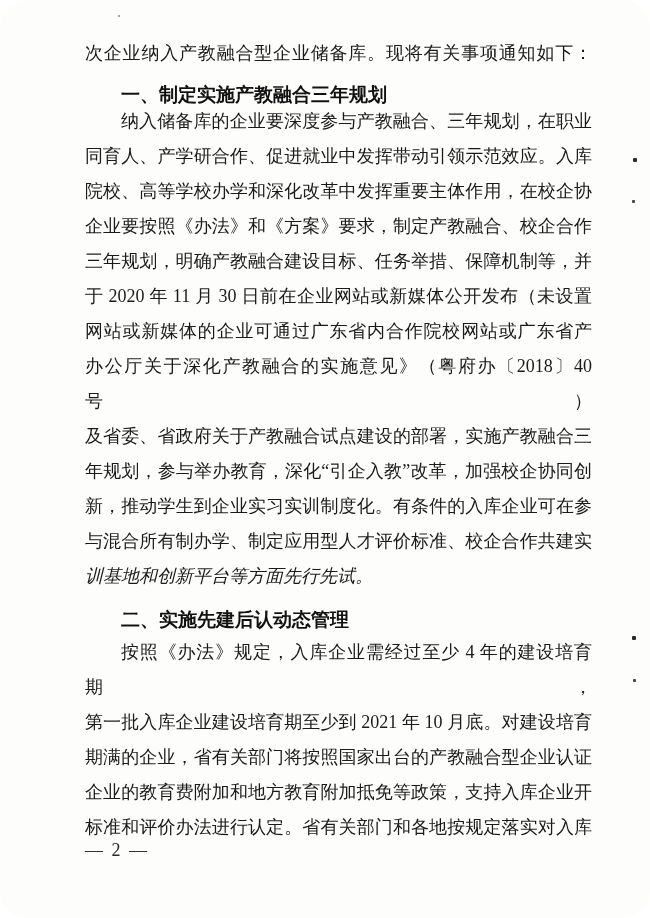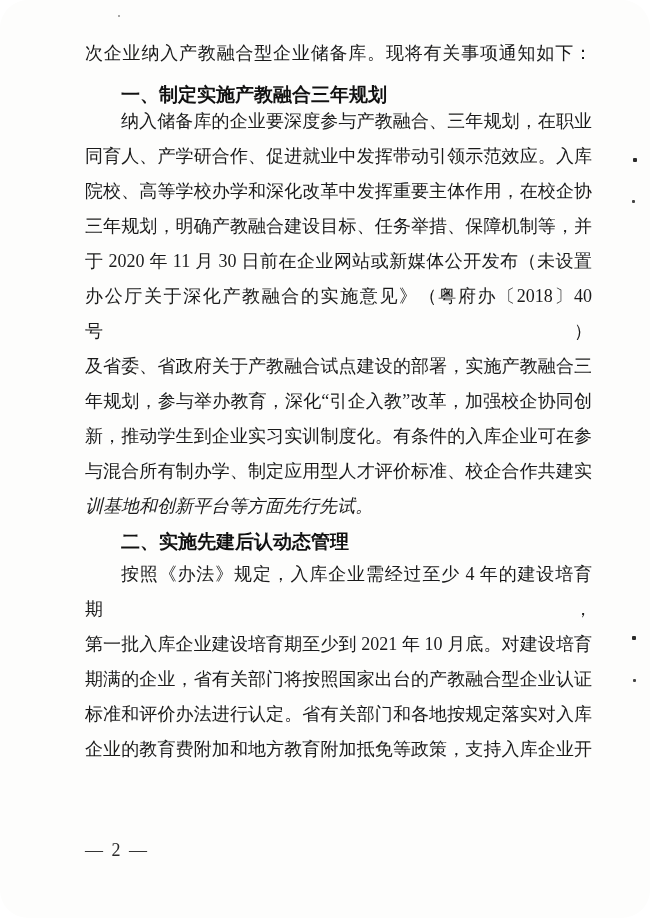--- a/index.html
+++ b/index.html
@@ -46,21 +46,21 @@
     color: #111111;
     padding-left: 36px;
     text-align: left;
     text-align-last: left;
   }
   .line.heading.h1 {
     margin-top: 6px;
     margin-bottom: -8px;
   }
   .line.heading.h2 {
-    margin-top: 0;
+    margin-top: 8px;
     margin-bottom: -2px;
   }
   .page-footer {
     position: absolute;
     left: 85px;
     top: 833px;
     font-size: 18px;
     line-height: 35px;
     color: #2a2a2a;
     letter-spacing: 2px;
@@ -80,34 +80,36 @@
 <body>
 
 <div class="page">
 
   <div class="text-column">
     <div class="line">次企业纳入产教融合型企业储备库。现将有关事项通知如下：</div>
     <div class="line heading h1">一、制定实施产教融合三年规划</div>
     <div class="line indent">纳入储备库的企业要深度参与产教融合、三年规划，在职业</div>
     <div class="line">同育人、产学研合作、促进就业中发挥带动引领示范效应。入库</div>
     <div class="line">院校、高等学校办学和深化改革中发挥重要主体作用，在校企协</div>
+    <div class="line">企业要按照《办法》和《方案》要求，制定产教融合、校企合作</div>
     <div class="line">三年规划，明确产教融合建设目标、任务举措、保障机制等，并</div>
     <div class="line">于 2020 年 11 月 30 日前在企业网站或新媒体公开发布（未设置</div>
+    <div class="line">网站或新媒体的企业可通过广东省内合作院校网站或广东省产</div>
     <div class="line">办公厅关于深化产教融合的实施意见》（粤府办〔2018〕40 号）</div>
     <div class="line">及省委、省政府关于产教融合试点建设的部署，实施产教融合三</div>
     <div class="line">年规划，参与举办教育，深化“引企入教”改革，加强校企协同创</div>
     <div class="line">新，推动学生到企业实习实训制度化。有条件的入库企业可在参</div>
     <div class="line">与混合所有制办学、制定应用型人才评价标准、校企合作共建实</div>
     <div class="line noj">训基地和创新平台等方面先行先试。</div>
     <div class="line heading h2">二、实施先建后认动态管理</div>
     <div class="line indent">按照《办法》规定，入库企业需经过至少 4 年的建设培育期，</div>
     <div class="line">第一批入库企业建设培育期至少到 2021 年 10 月底。对建设培育</div>
     <div class="line">期满的企业，省有关部门将按照国家出台的产教融合型企业认证</div>
+    <div class="line">企业的教育费附加和地方教育附加抵免等政策，支持入库企业开</div>
     <div class="line">标准和评价办法进行认定。省有关部门和各地按规定落实对入库</div>
-    <div class="line">企业的教育费附加和地方教育附加抵免等政策，支持入库企业开</div>
   </div>
 
   <div class="page-footer">— 2 —</div>
 
   <div class="speck s1"></div>
   <div class="speck s2"></div>
   <div class="speck s3"></div>
   <div class="speck s4"></div>
   <div class="speck s5"></div>
 

